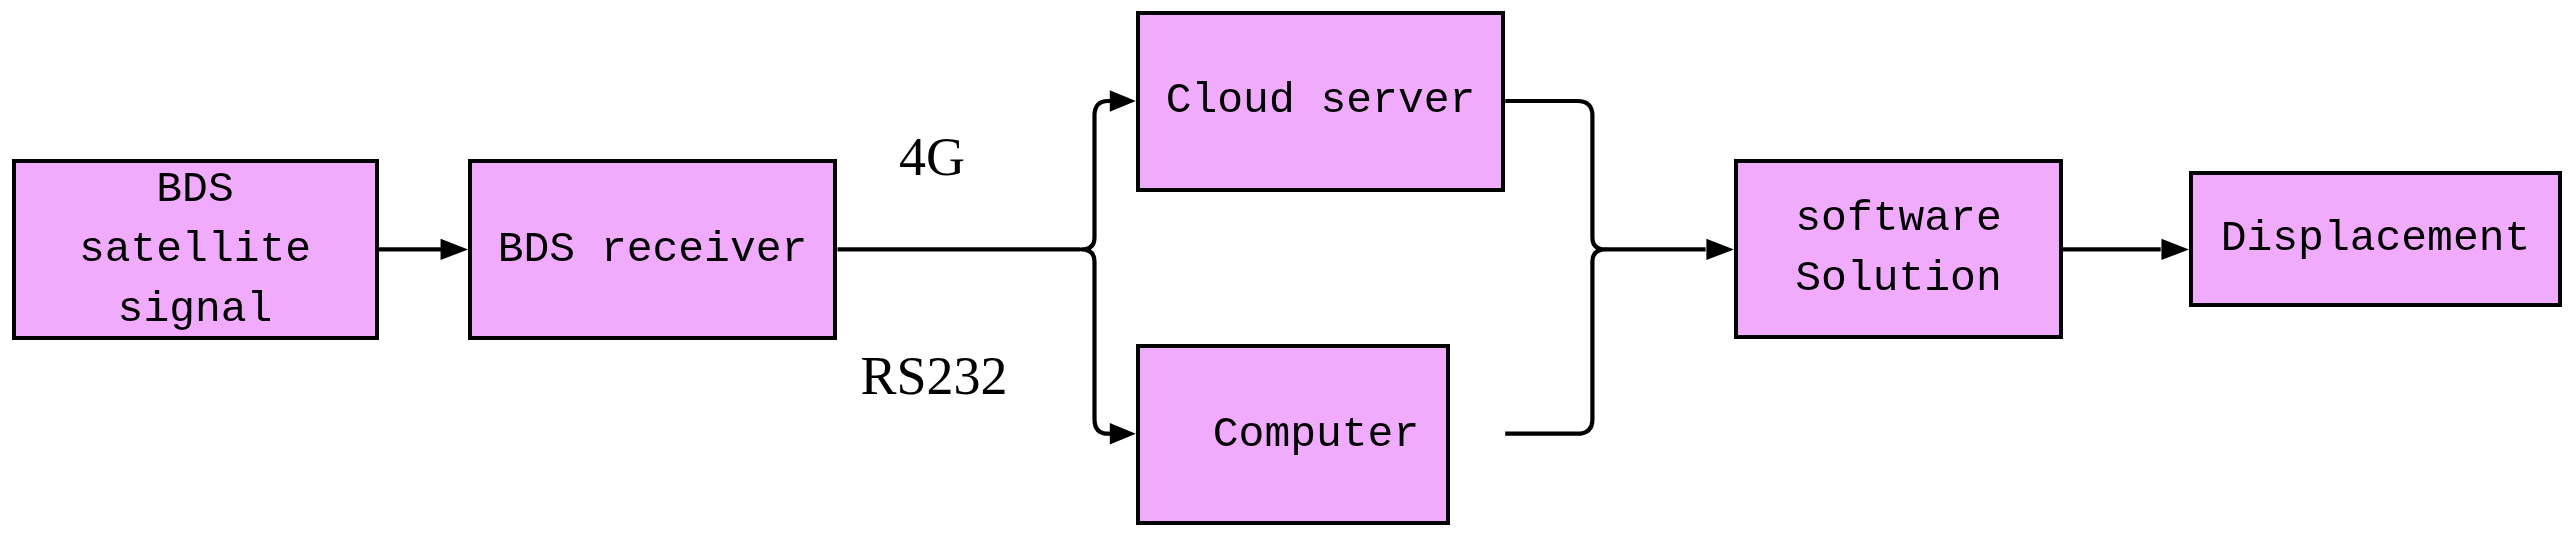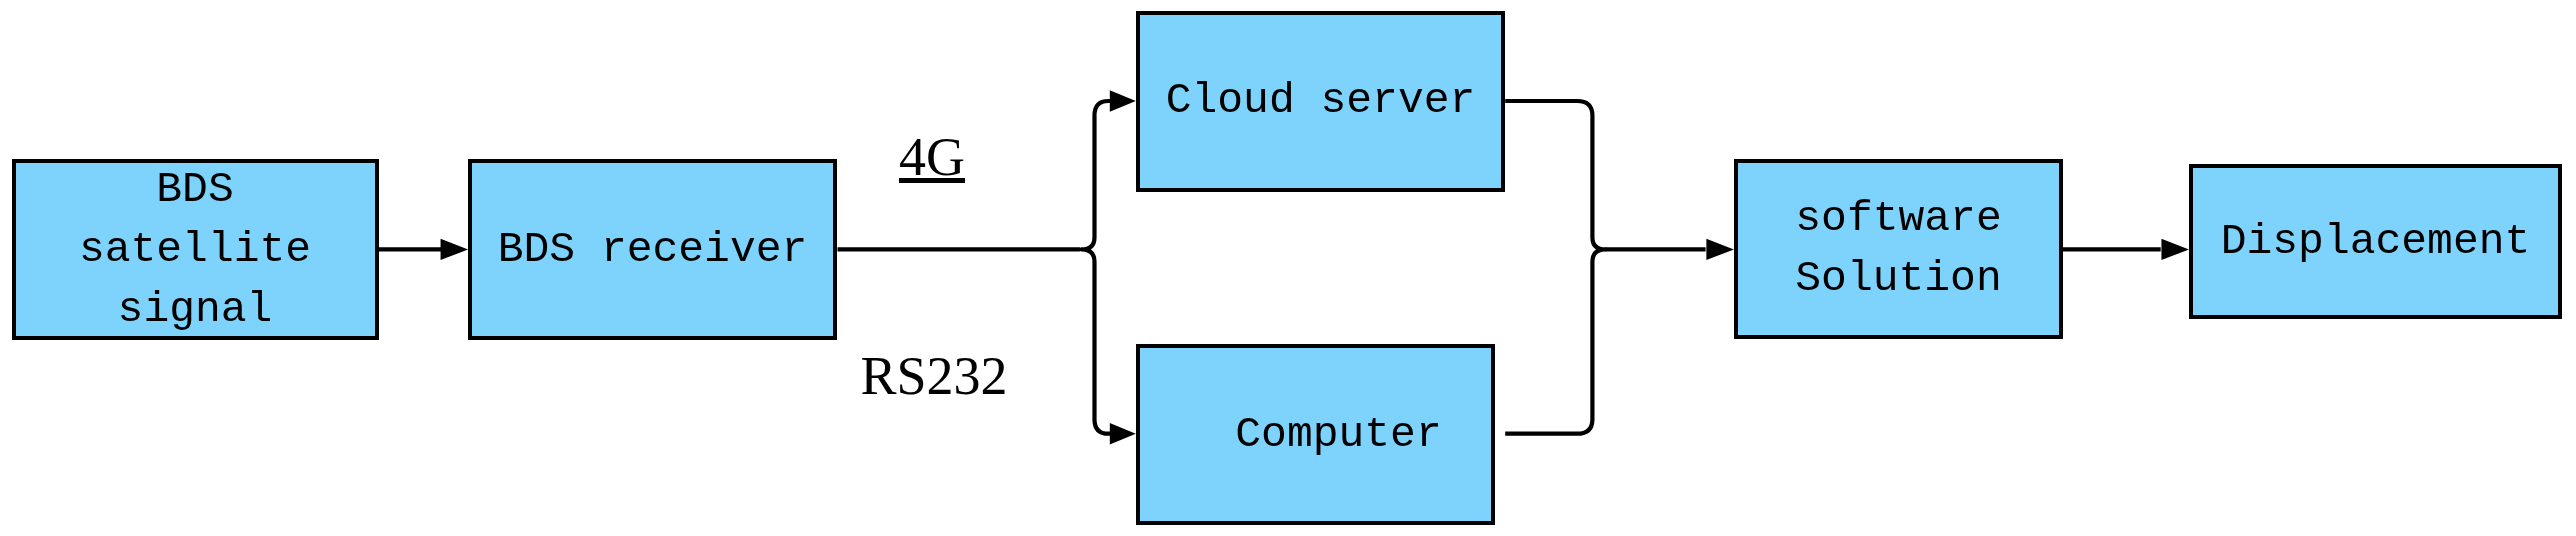--- a/index.html
+++ b/index.html
@@ -19,21 +19,21 @@
     position: absolute;
     left: 0;
     top: 0;
     width: 2576px;
     height: 537px;
   }
   .node {
     position: absolute;
     box-sizing: border-box;
     border: 4.6px solid #000000;
-    background: #7dd3fc;
+    background: #f0abfc;
     display: flex;
     flex-direction: column;
     align-items: center;
     justify-content: center;
     text-align: center;
     font-size: 43px;
     line-height: 60px;
     color: #000000;
     white-space: nowrap;
   }
@@ -43,24 +43,24 @@
     transform: translate(-50%, -50%);
     font-family: "Liberation Serif", "DejaVu Serif", serif;
     font-size: 54px;
     color: #000000;
     white-space: nowrap;
   }
   
   #node-bds-satellite-signal { left: 11.5px;   top: 159px; width: 367px; height: 181px; }
   #node-bds-receiver         { left: 468px;  top: 159px; width: 369px; height: 181px; }
   #node-cloud-server         { left: 1136px; top: 10.7px;  width: 369px; height: 181px; }
-  #node-computer             { left: 1136px; top: 344px; width: 359px; height: 181px; padding-left: 46px; }
+  #node-computer             { left: 1136px; top: 344px; width: 314px; height: 181px; padding-left: 46px; }
   #node-solution-software    { left: 1734px; top: 159px; width: 329px; height: 180px; }
-  #node-displacement-data    { left: 2189px; top: 164px; width: 373px; height: 155px; }
-  #label-4g    { left: 932px; top: 157px; text-decoration: underline; }
+  #node-displacement-data    { left: 2189px; top: 171px; width: 373px; height: 136px; }
+  #label-4g    { left: 932px; top: 157px; }
   #label-rs232 { left: 934px; top: 376px; }
 </style>
 </head>
 <body>
 
 <div class="canvas">
 
   <svg class="connector-layer" viewBox="0 0 3368 702" xmlns="http://www.w3.org/2000/svg" fill="none" stroke="#000000" stroke-width="5.5" stroke-linecap="butt" stroke-linejoin="round">
 
     <path d="M 495 326 L 580 326"></path>

